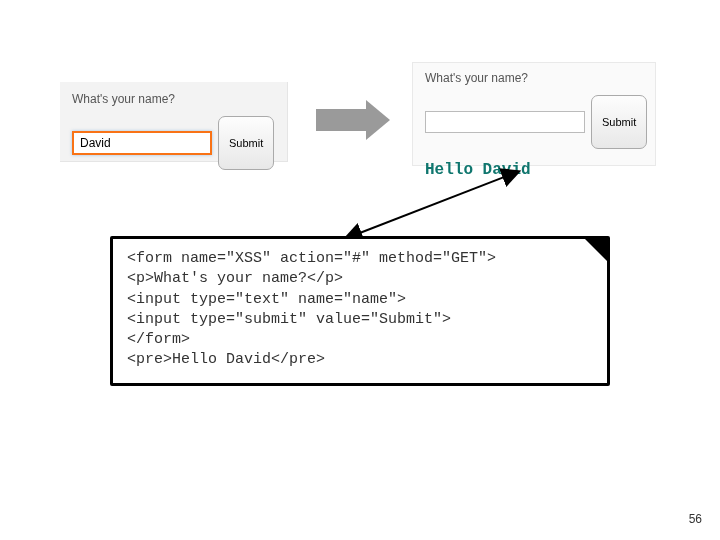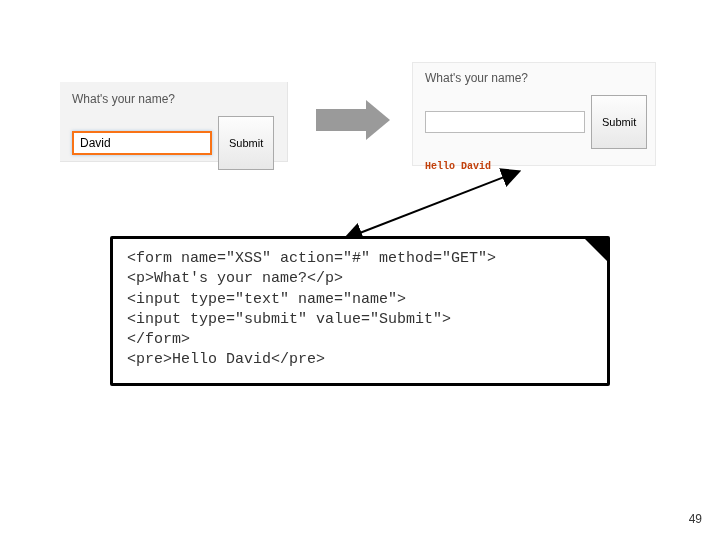--- a/index.html
+++ b/index.html
@@ -44,21 +44,21 @@
     border: 2px solid #f97316;
     box-shadow: 0 0 3px rgba(80,150,210,.5);
     padding: 2px 6px;
     font-size: 12px;
     background: #fff;
   }
   .btn {
     font-size: 11px;
     padding: 20px 10px;
     border: 1px solid #aaa;
-    border-radius: 0;
+    border-radius: 7px;
     background: linear-gradient(#fdfdfd,#e8e8e8);
     cursor: pointer;
   }
   
   .panel-right {
     position: absolute;
     left: 412px;
     top: 62px;
     width: 244px;
     height: 104px;
@@ -80,22 +80,22 @@
   .panel-right input[type=text] {
     width: 160px;
     height: 22px;
     border: 1px solid #bbb;
     padding: 2px 6px;
     font-size: 12px;
     background: #fff;
   }
   .output {
     font-family: "Courier New", monospace;
-    font-size: 10px;
-    color: #c2410c;
+    font-size: 16px;
+    color: #0f766e;
     font-weight: bold;
   }
   
   .arrow-right {
     position: absolute;
     left: 316px;
     top: 100px;
     display: flex;
     align-items: center;
   }
@@ -196,15 +196,15 @@
 
   <div class="codebox">
     <div class="code"><span>&lt;form name="XSS" action="#" method="GET"&gt;</span>
 <span>&lt;p&gt;What's your name?&lt;/p&gt;</span>
 <span>&lt;input type="text" name="name"&gt;</span>
 <span>&lt;input type="submit" value="Submit"&gt;</span>
 <span>&lt;/form&gt;</span>
 <span>&lt;pre&gt;Hello David&lt;/pre&gt;</span></div>
   </div>
 
-  <div class="page-num">49</div>
+  <div class="page-num">56</div>
 
 </div>
 
 </body></html>

